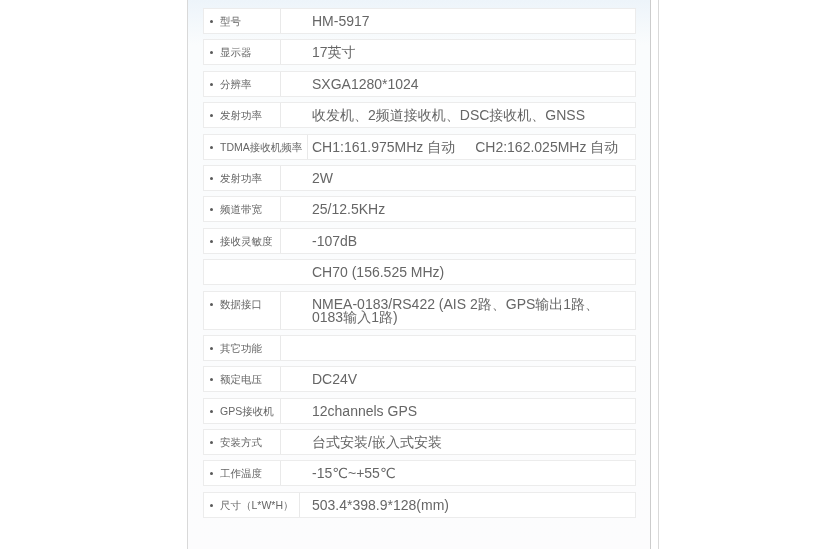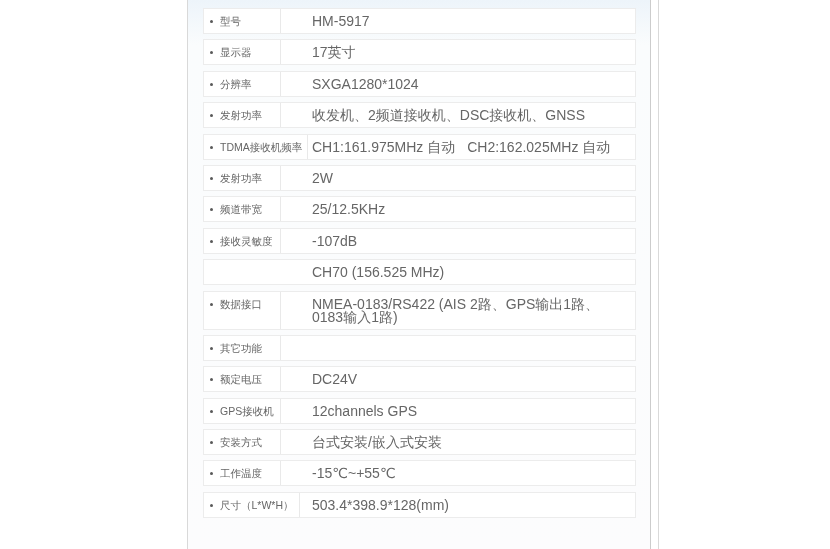--- a/index.html
+++ b/index.html
@@ -73,21 +73,21 @@
     margin: 5px 7px 0 1px;
   }
   .value {
     margin-left: 108px;
     padding: 6px 8px 5px 0;
     color: #666666;
     font-size: 14px;
     line-height: 13px;
   }
   .value-part { display: inline-block; }
-  .value-part + .value-part { margin-left: 12px; }
+  .value-part + .value-part { margin-left: 20px; }
 </style>
 </head>
 <body>
 
 <div class="v-line" id="left-border"></div>
 
 <div class="panel">
   <div class="rows" id="spec-rows">
       <div class="row">
         <div class="label">

